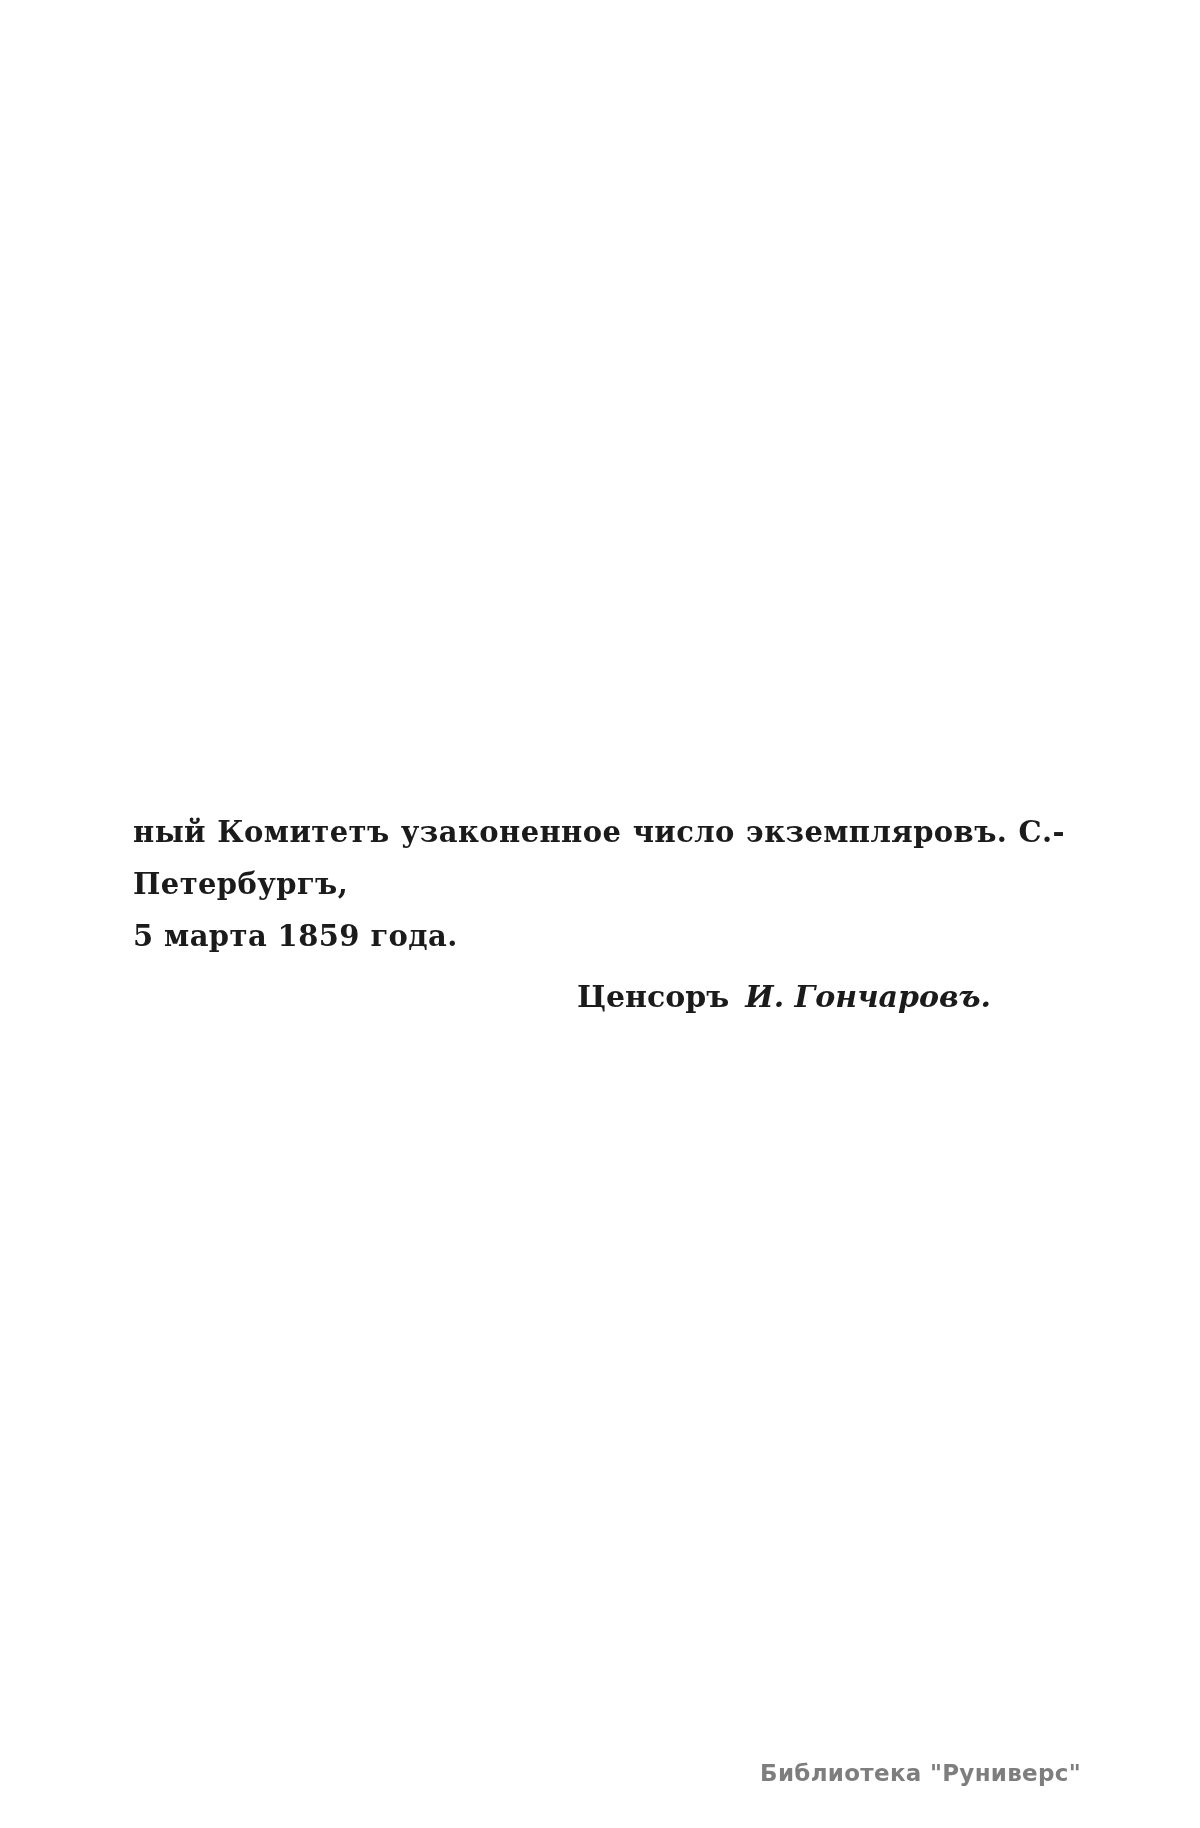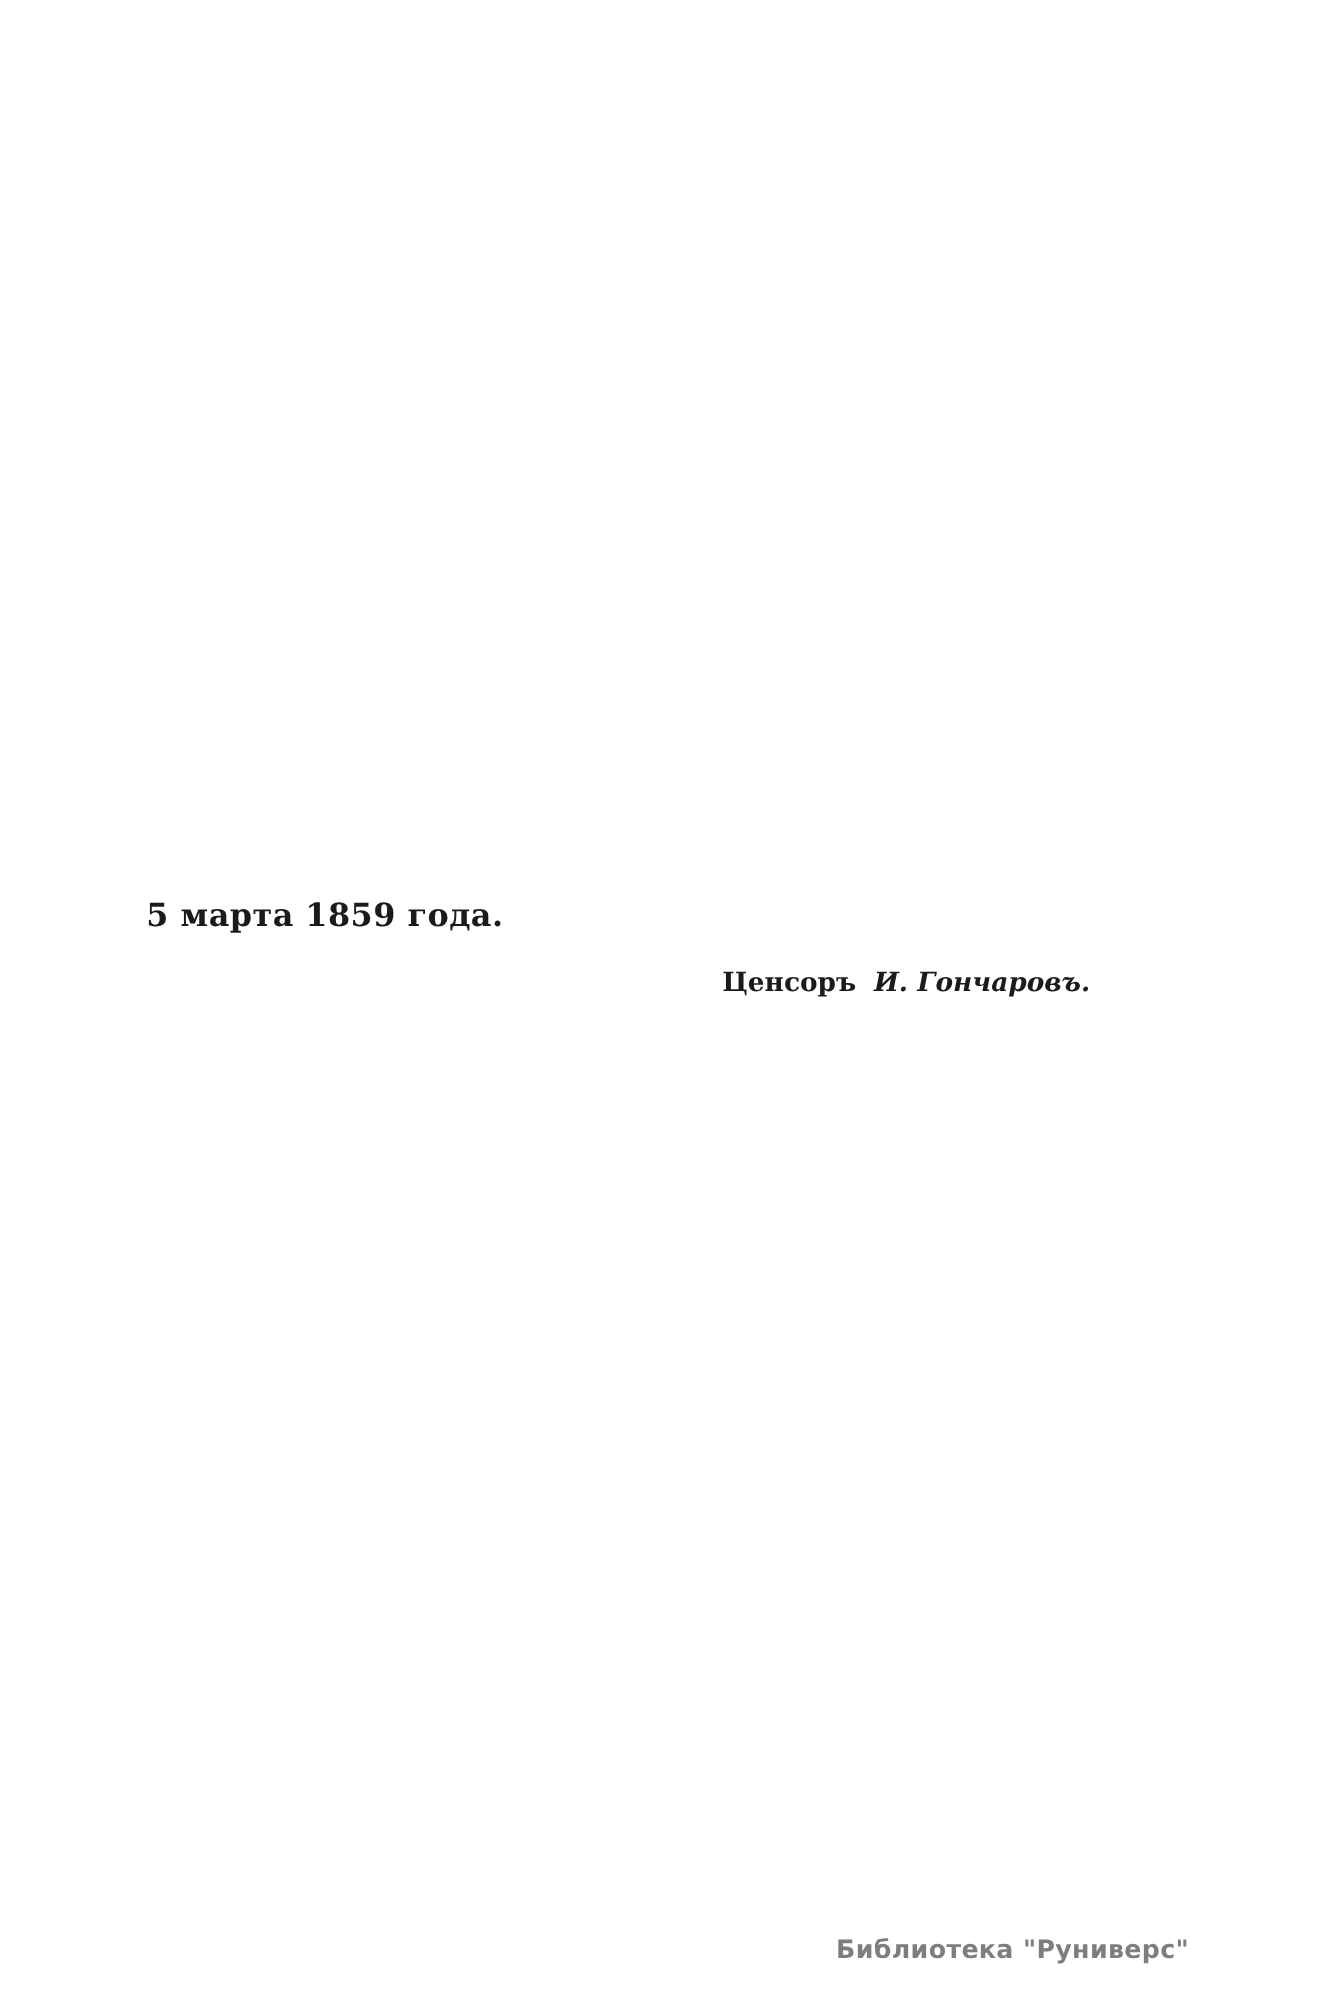--- a/index.html
+++ b/index.html
@@ -43,21 +43,21 @@
     text-align-last: justify;
   }
   .body-line.last {
     text-align: left;
     text-align-last: left;
   }
   .signature {
     margin-top: 14px;
     padding-right: 74px;
     text-align: right;
-    font-size: 24px;
+    font-size: 30px;
     font-weight: bold;
     line-height: 42px;
     white-space: nowrap;
   }
   .signature .name {
     font-style: italic;
     margin-left: 16px;
   }
   .watermark {
     position: absolute;
@@ -73,20 +73,21 @@
 </style>
 </head>
 <body>
 
 <div class="page">
 
   <div class="text-block">
 
 
     <div class="body-para">
+      <div class="body-line">ный Комитетъ узаконенное число экземпляровъ. С.-Петербургъ,</div>
       <div class="body-line last">5 марта 1859 года.</div>
     </div>
 
     <div class="signature">
       <span class="role">Ценсоръ</span><span class="name">И. Гончаровъ.</span>
     </div>
 
   </div>
 
   <div class="watermark">Библиотека "Руниверс"</div>

